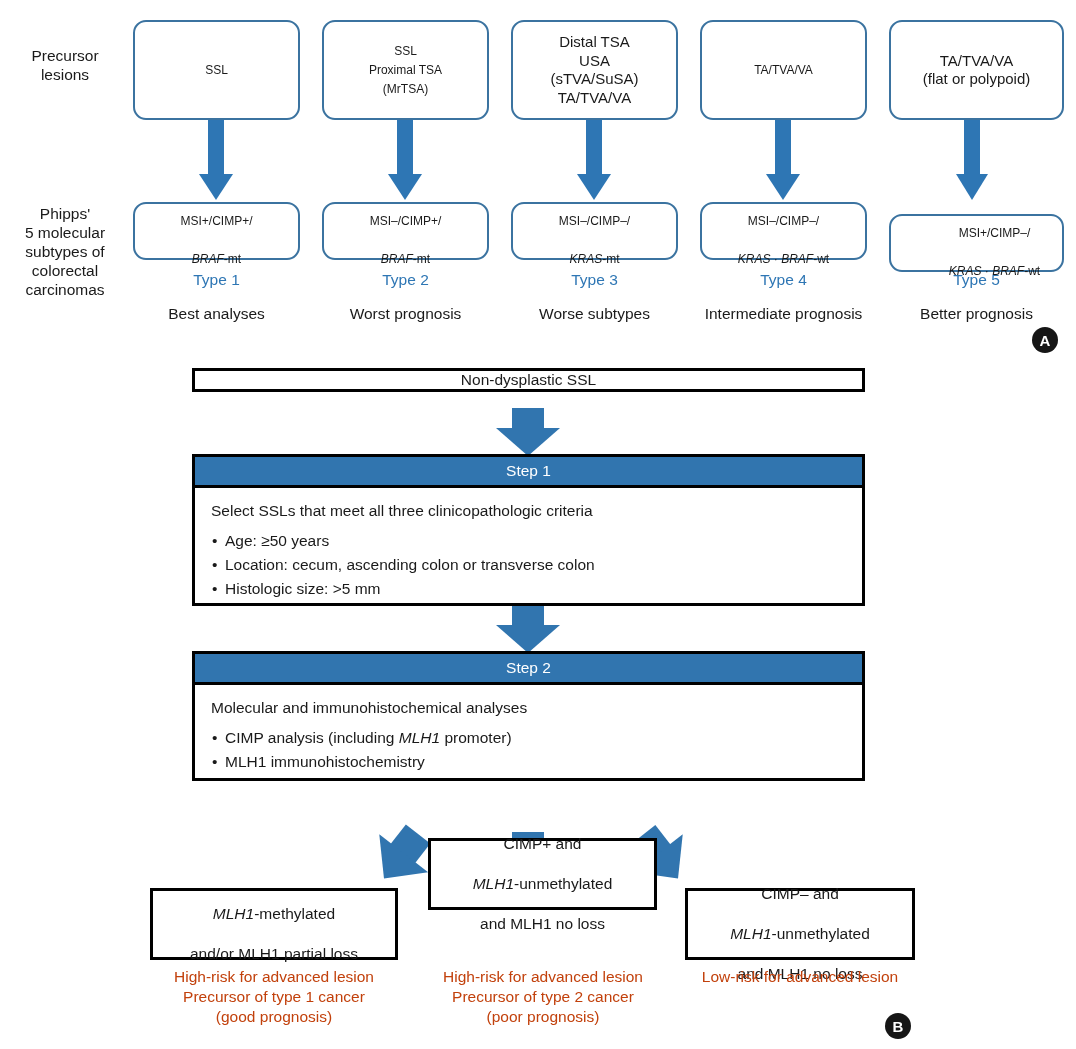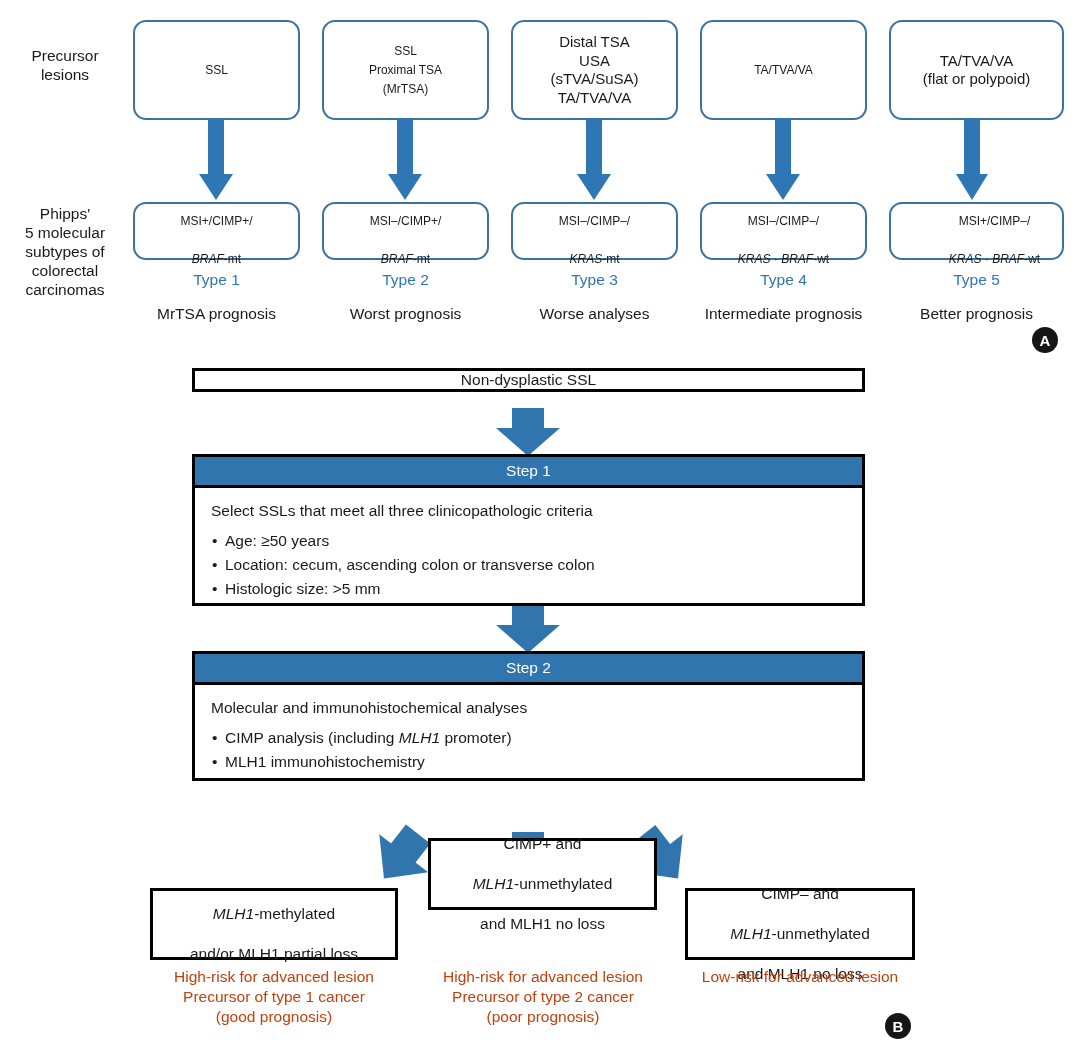--- a/index.html
+++ b/index.html
@@ -218,36 +218,36 @@
     </span>
   </div>
 
   <div class="rbox" style="left:700px;top:192px;width:167px;height:58px;">
     <span>
       <span>MSI–/CIMP–/</span><br>
       <i>KRAS · BRAF</i><span>-wt</span>
     </span>
   </div>
 
-  <div class="rbox" style="left:889px;top:192px;width:175px;height:58px;padding-left:40px;">
+  <div class="rbox" style="left:889px;top:204px;width:175px;height:58px;padding-left:40px;">
     <span>
       <span>MSI+/CIMP–/</span><br>
       <i>KRAS · BRAF</i><span>-wt</span>
     </span>
   </div>
 
   <div class="typelabel" style="left:133px;top:261px;width:167px;">Type 1</div>
   <div class="typelabel" style="left:322px;top:261px;width:167px;">Type 2</div>
   <div class="typelabel" style="left:511px;top:261px;width:167px;">Type 3</div>
   <div class="typelabel" style="left:700px;top:261px;width:167px;">Type 4</div>
   <div class="typelabel" style="left:889px;top:261px;width:175px;">Type 5</div>
 
-  <div class="prog" style="left:123px;top:295px;width:187px;">MrTSA prognosis</div>
+  <div class="prog" style="left:123px;top:295px;width:187px;">Best analyses</div>
   <div class="prog" style="left:312px;top:295px;width:187px;">Worst prognosis</div>
-  <div class="prog" style="left:501px;top:295px;width:187px;">Worse analyses</div>
+  <div class="prog" style="left:501px;top:295px;width:187px;">Worse subtypes</div>
   <div class="prog" style="left:686px;top:295px;width:195px;">Intermediate prognosis</div>
   <div class="prog" style="left:885px;top:295px;width:183px;">Better prognosis</div>
 
   <div class="panelmark" style="left:1032px;top:317px;">A</div>
 
   <div class="plainbox" style="left:192px;top:358px;width:673px;height:24px;">Non-dysplastic SSL</div>
 
   <div class="kbox" style="left:192px;top:444px;width:673px;height:152px;">
     <div class="hdr">Step 1</div>
     <div class="body">

